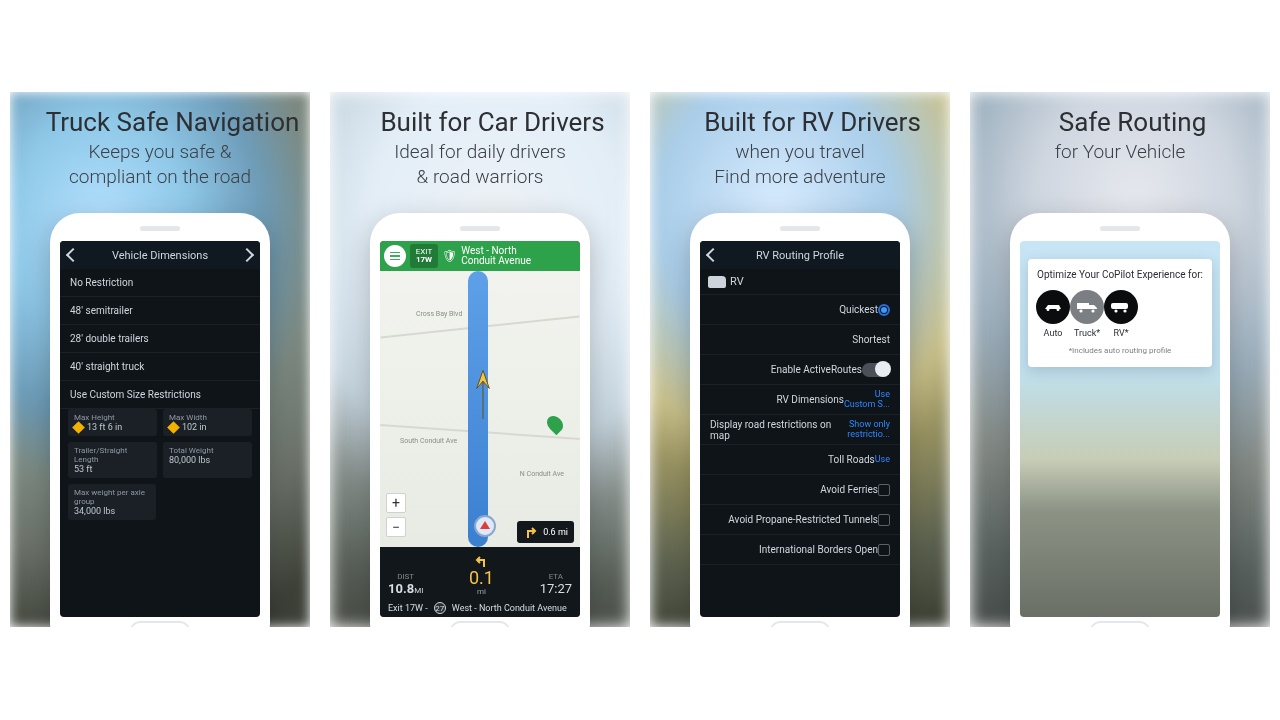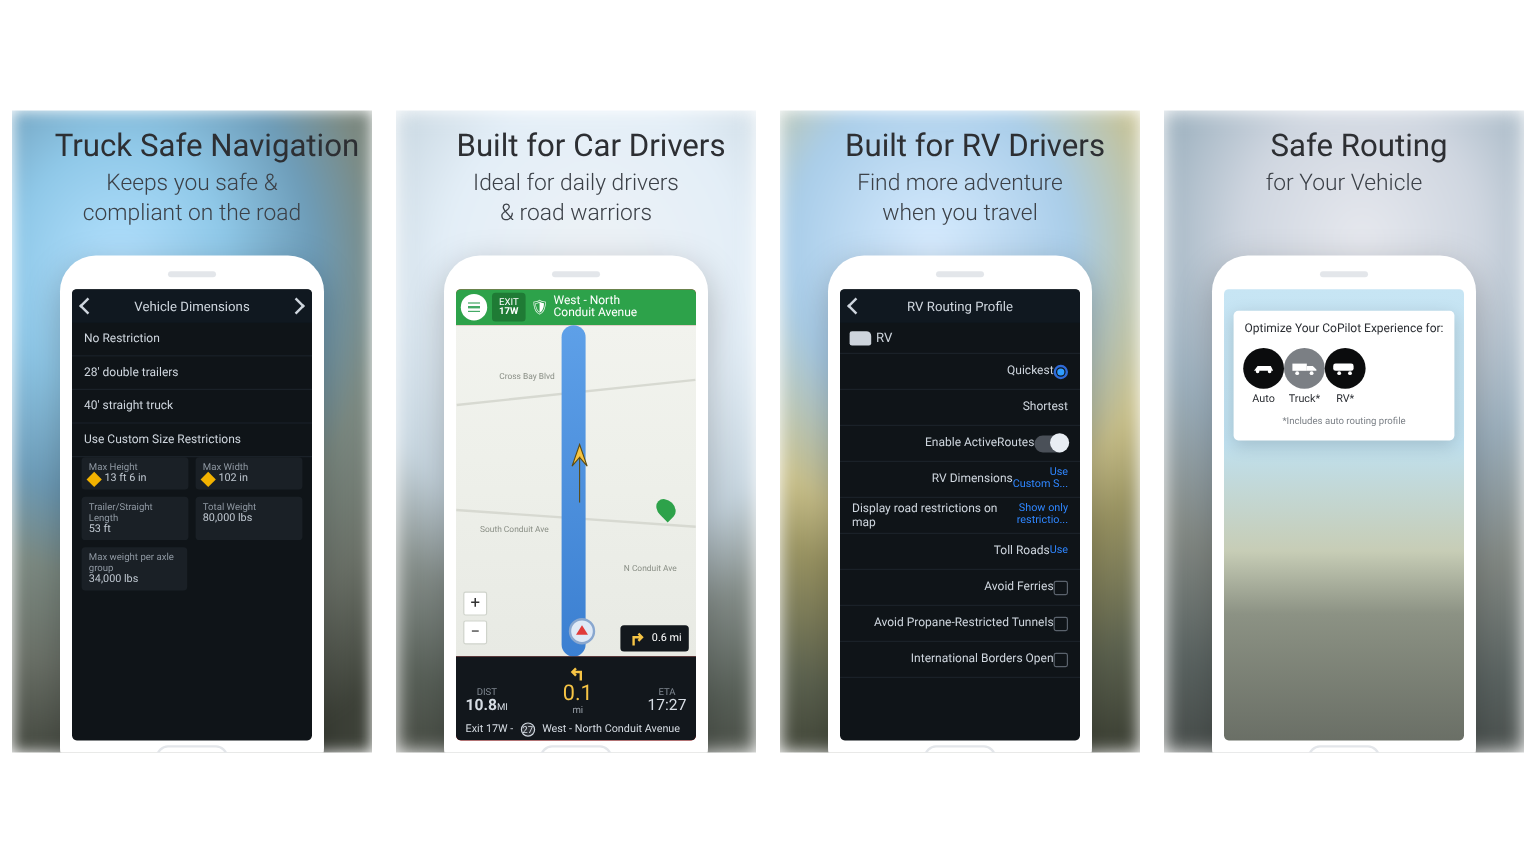--- a/index.html
+++ b/index.html
@@ -101,20 +101,23 @@
       <div class="screen">
         <div class="hdr">
           <span class="chev"></span>
           <span>Vehicle Dimensions</span>
           <span class="chev chevr"></span>
         </div>
         <div class="row">
             <span>No Restriction</span>
           </div>
         <div class="row">
+            <span>48' semitrailer</span>
+          </div>
+        <div class="row">
             <span>28' double trailers</span>
           </div>
         <div class="row">
             <span>40' straight truck</span>
           </div>
         <div class="row">
             <span>Use Custom Size Restrictions</span>
           </div>
         <div class="pair">
           <div class="fld">
@@ -234,22 +237,22 @@
           </div>
         </div>
       </div>
     </div>
   </div>
 
   <div class="panel p3">
     <div class="bg bg3"></div>
     <div class="heading">
       <h2>Built for RV Drivers</h2>
+      <div class="sub">when you travel</div>
       <div class="sub">Find more adventure</div>
-      <div class="sub">when you travel</div>
     </div>
     <div class="phone">
       <div class="screen">
         <div class="hdr">
           <span class="chev"></span>
           <span>RV Routing Profile</span>
           <span style="width:10px"></span>
         </div>
         <div class="rv-top">
           <span class="rv-ico"></span>

